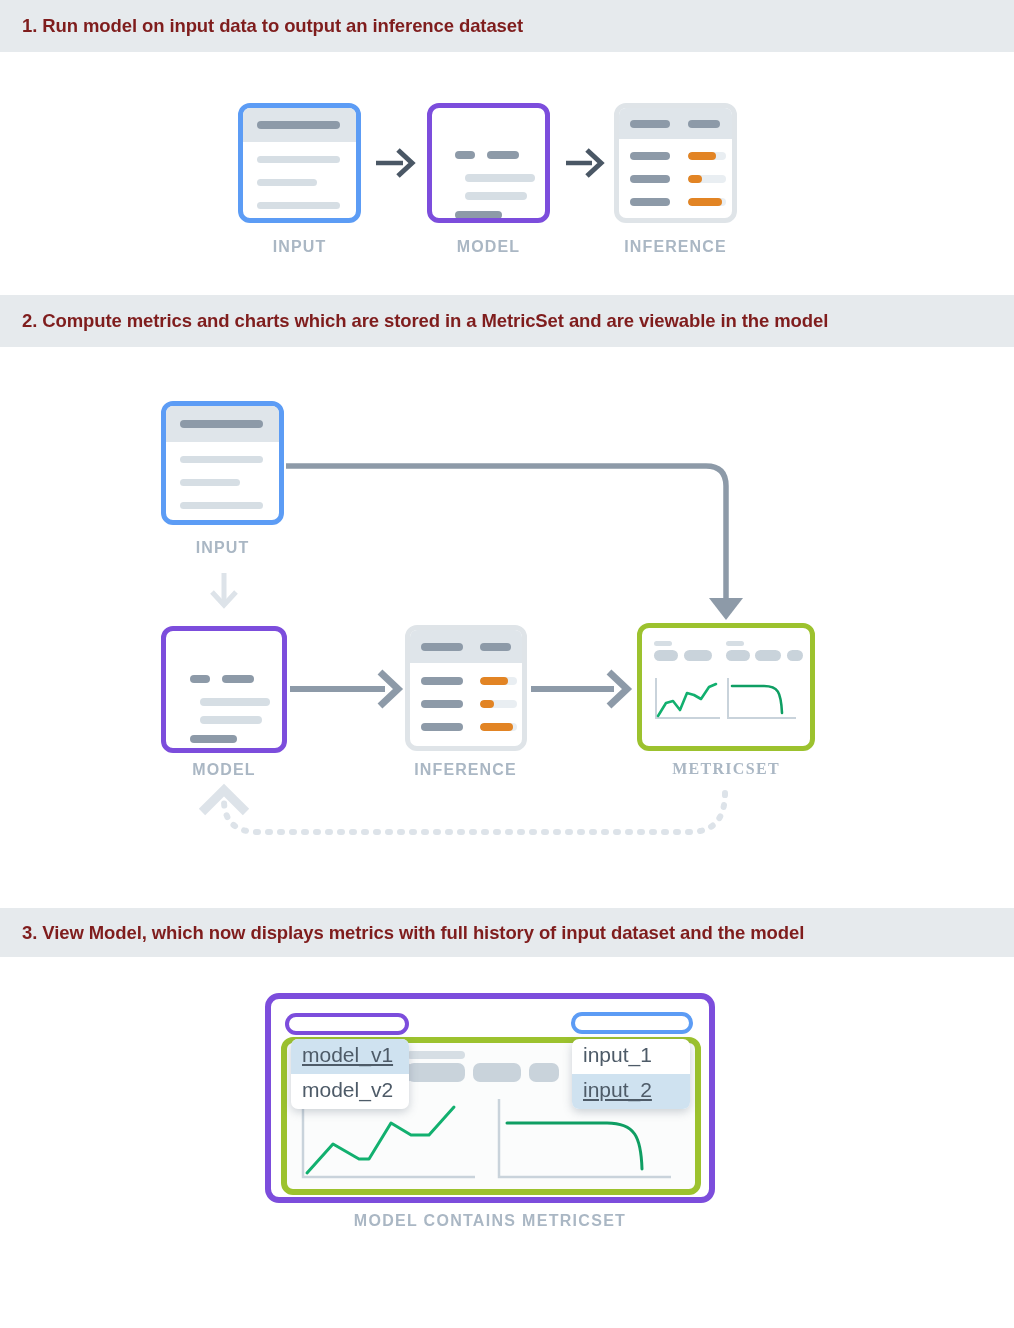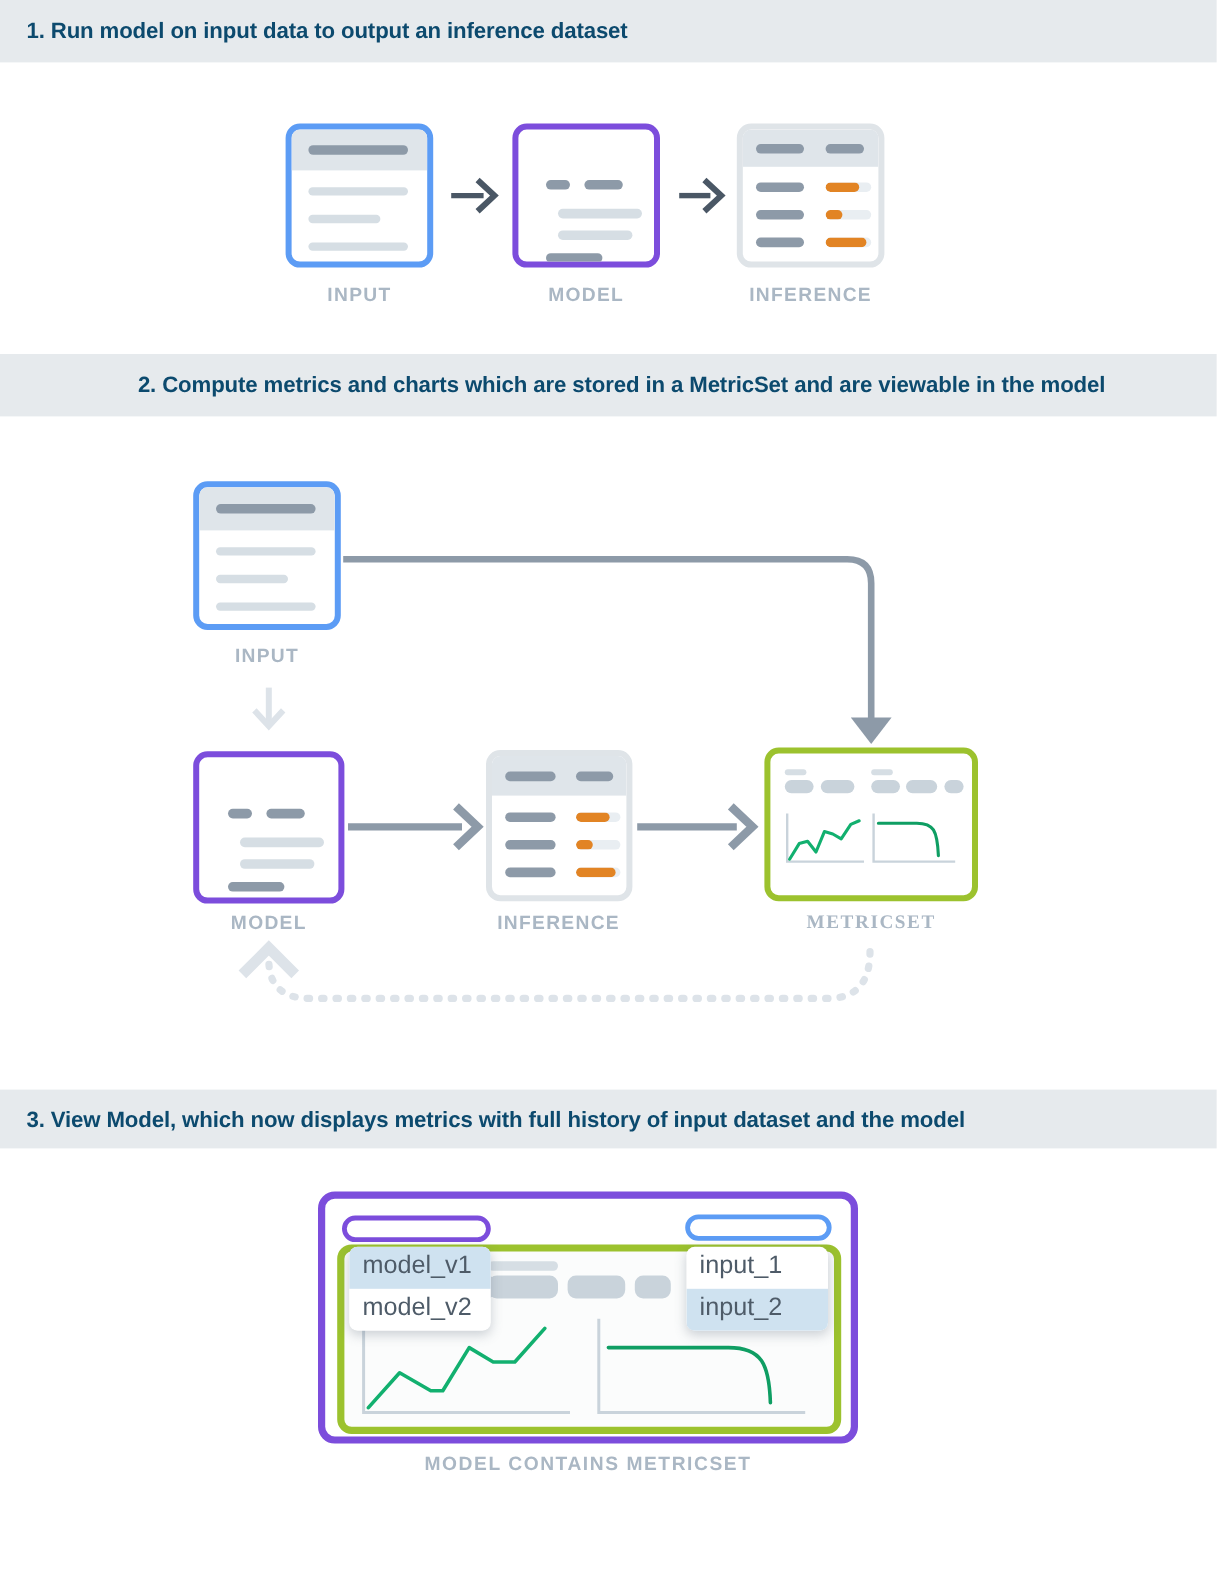--- a/index.html
+++ b/index.html
@@ -19,26 +19,26 @@
     position: absolute;
     left: 0; width: 1014px;
     background: #e6eaed;
     display: flex;
     align-items: center;
   }
   .section-bar .section-title {
     padding-left: 22px;
     font-size: 18.5px;
     font-weight: bold;
-    color: #0c4a6e;
+    color: #7f1d1d;
     letter-spacing: -0.1px;
     white-space: nowrap;
   }
   #bar-1 { top: 0px;   height: 52px; }
-  #bar-2 { top: 295px; height: 52px; justify-content: center; }
+  #bar-2 { top: 295px; height: 52px; }
   #bar-3 { top: 908px; height: 49px; text-align: center; }
 
   
   .card {
     position: absolute;
     box-sizing: border-box;
     background: #ffffff;
     border-radius: 12px;
     overflow: hidden;
   }
@@ -137,21 +137,21 @@
     overflow: hidden;
     z-index: 10;
   }
   .dropdown .opt {
     font-size: 21px;
     color: #4e5b68;
     padding: 4px 11px 6px 11px;
     line-height: 1.18;
     white-space: nowrap;
   }
-  .dropdown .opt.selected { background: #cfe2f0; }
+  .dropdown .opt.selected { background: #cfe2f0; text-decoration: underline; }
 
   .mini-chip {
     position: absolute;
     border-radius: 7px;
     background: #c9d3db;
   }
   .mini-chip.thin {
     height: 5px;
     background: #d6dee4;
     border-radius: 3px;

